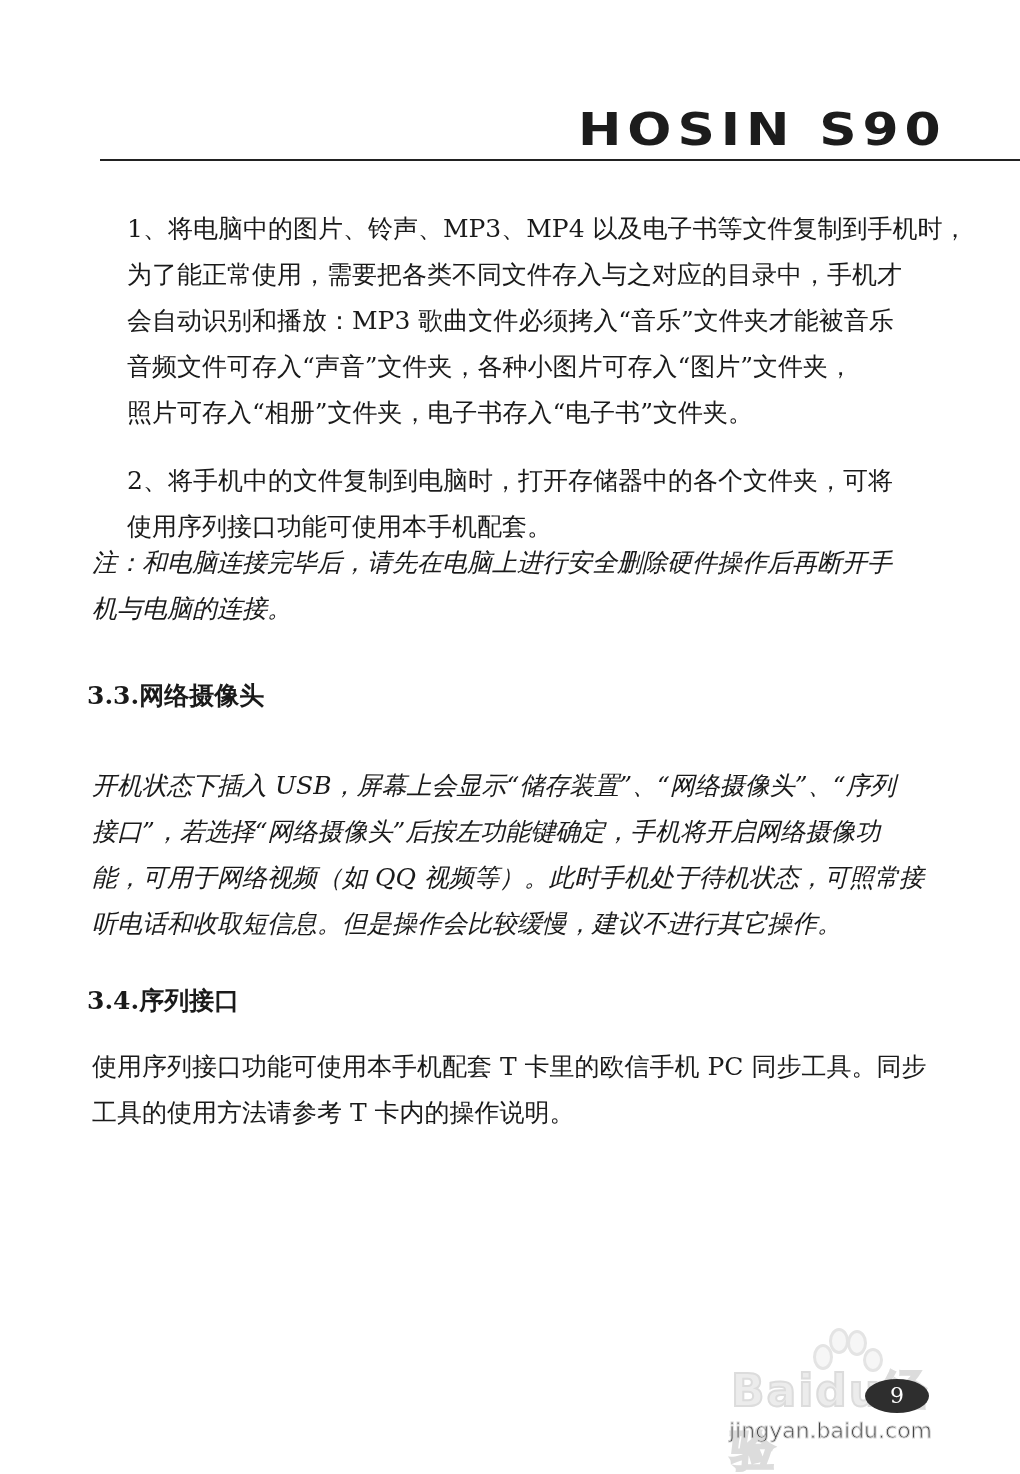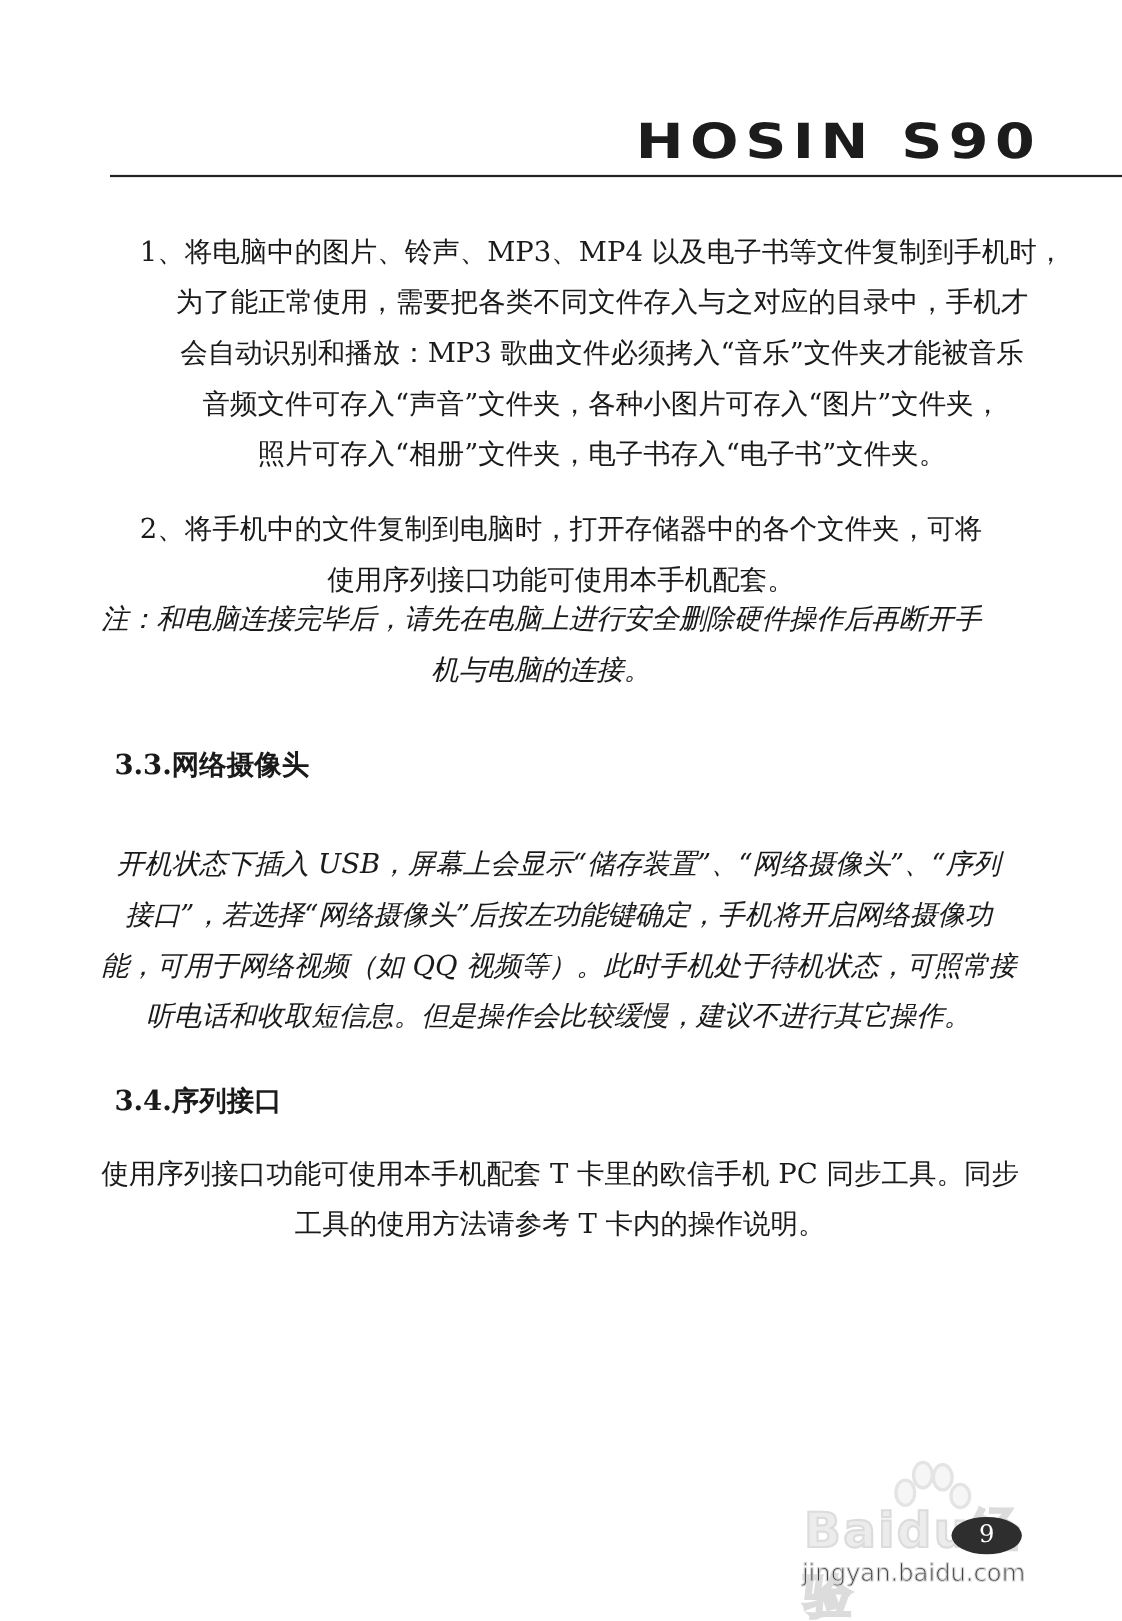--- a/index.html
+++ b/index.html
@@ -3,22 +3,22 @@
 <meta charset="utf-8">
 <style>
   html, body { margin:0; padding:0; background:#ffffff; }
   body { width:1020px; height:1474px; position:relative; overflow:hidden;
          font-family:"DejaVu Serif","Liberation Serif",serif; color:#1a1a1a; }
   .brand { position:absolute; left:578px; top:106px; font-family:"DejaVu Sans","Liberation Sans",sans-serif;
            font-weight:bold; font-size:44px; letter-spacing:5px; color:#1c1c1c; line-height:48px;
            transform:scaleX(1.18); transform-origin:left top; }
   .rule { position:absolute; left:100px; top:159px; width:920px; height:2px; background:#222; }
   .para { position:absolute; font-size:25px; line-height:46px; margin:0; white-space:nowrap; }
-  .para div { height:46px;text-align:center; }
-  .heading { position:absolute; left:104px; font-size:25px; font-weight:bold; line-height:40px; margin:0; }
+  .para div { height:46px; }
+  .heading { position:absolute; left:87px; font-size:25px; font-weight:bold; line-height:40px; margin:0; }
   .watermark { position:absolute; left:725px; top:1318px; width:240px; height:130px; }
   .wm-baidu { position:absolute; left:6px; top:44px; font-family:"DejaVu Sans","Liberation Sans",sans-serif;
               font-weight:bold; font-size:44px; color:#ececec; letter-spacing:2px;
               -webkit-text-stroke:2px #dcdcdc; }
   .wm-url { position:absolute; left:4px; top:100px; font-family:"DejaVu Sans","Liberation Sans",sans-serif;
             font-size:22px; color:#404040; -webkit-text-stroke:1px #d6d6d6; }
   .paw { position:absolute; border-radius:50%; border:3px solid #e4e4e4; background:#f6f6f6; }
   .page-badge { position:absolute; left:865px; top:1379px; width:64px; height:34px; border-radius:50%;
                 background:#2e2e2e; color:#ffffff; font-size:22px; line-height:34px; text-align:center; }
 </style>

